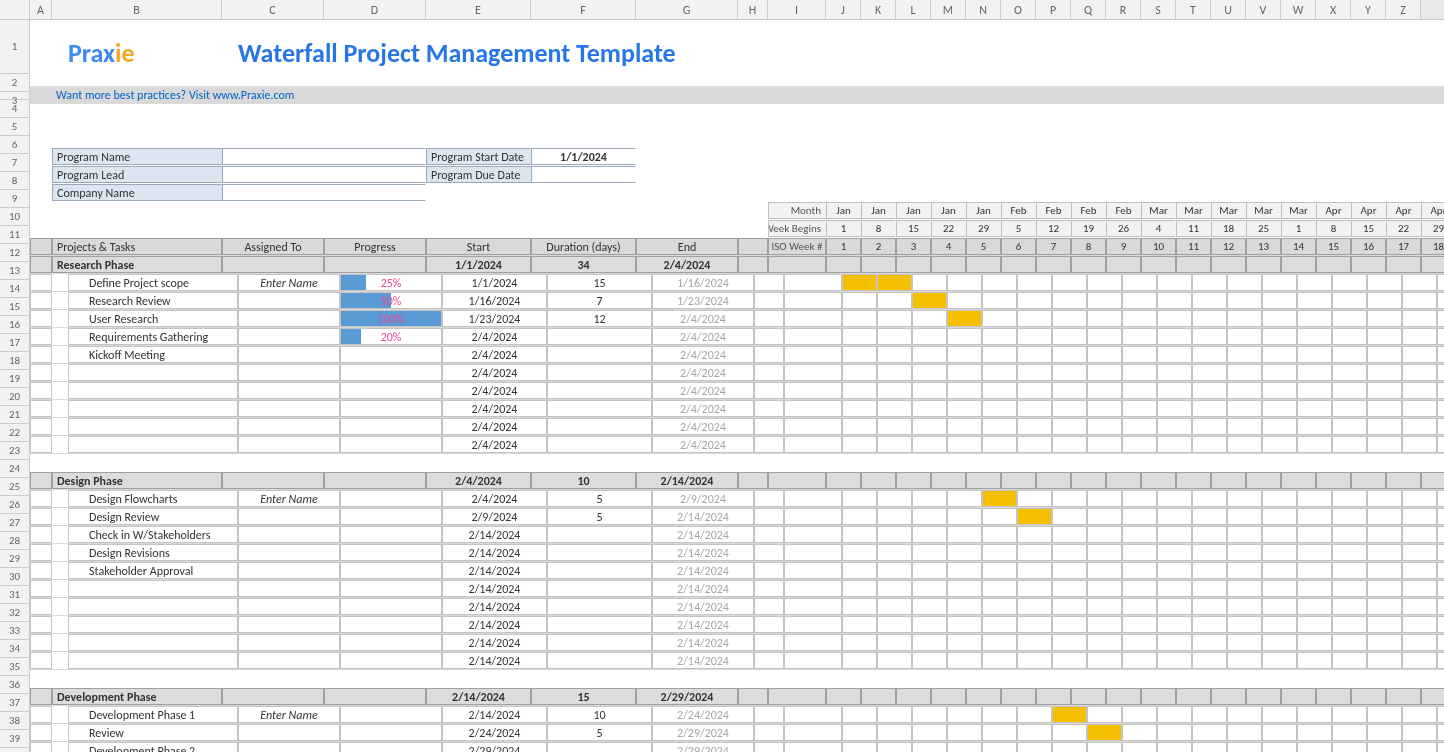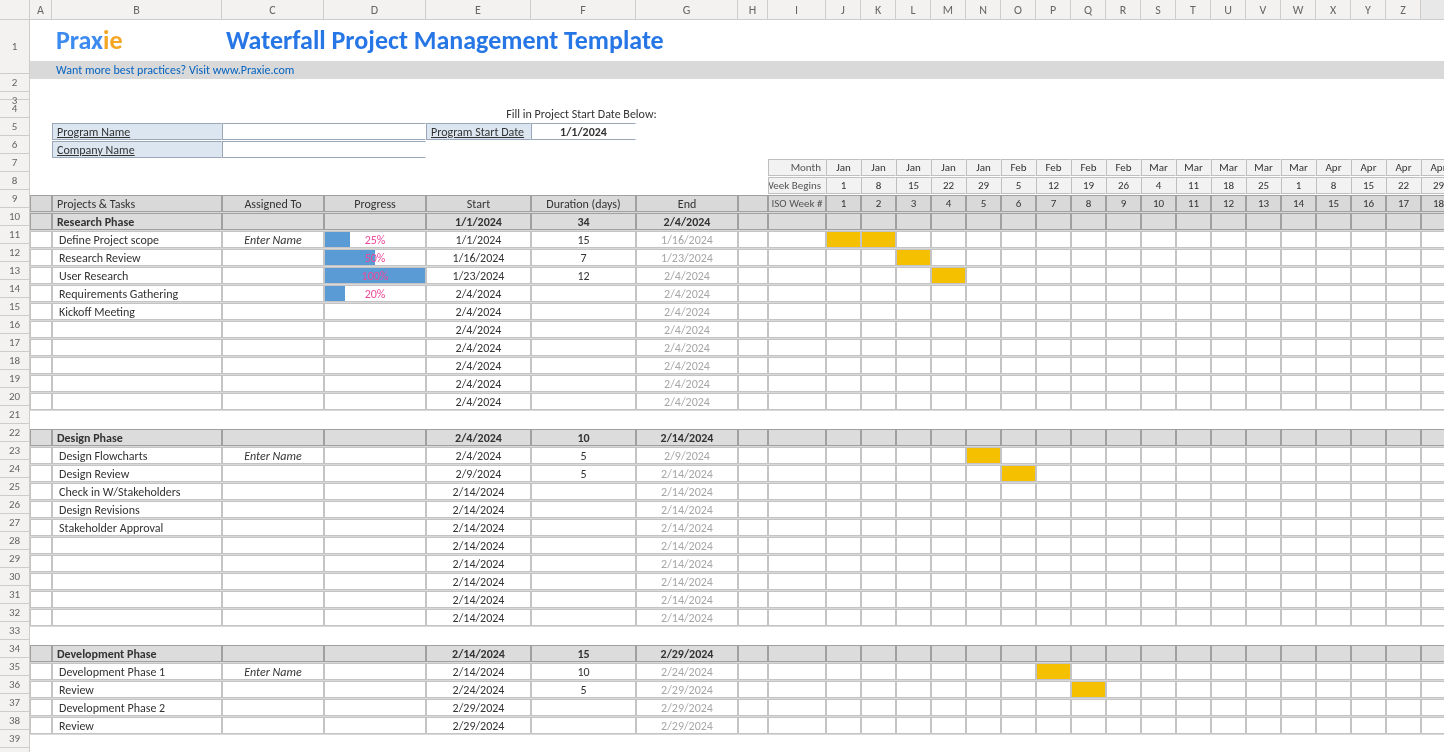--- a/index.html
+++ b/index.html
@@ -10,21 +10,21 @@
   .col-headers { display: flex; background: #e8e8e8; border-bottom: 1px solid #ccc; height: 20px; }
   .colh { flex: none; border-right: 1px solid #ccc; text-align: center; font-size: 12px; color: #666; line-height: 20px; background: #f3f2f1; }
   
   .row-headers { position: absolute; top: 20px; left: 0; width: 30px; }
   .rowh { height: 18px; border-bottom: 1px solid #ccc; border-right: 1px solid #ccc; text-align: center; font-size: 11px; color: #666; background: #f3f2f1; line-height: 18px; }
   .rowh.big { height: 54px; line-height: 54px; }
   .rowh.small { height: 8px; }
   
   .grid { position: absolute; top: 20px; left: 30px; right: 0; bottom: 0; }
   .row { display: flex; height: 18px; border-bottom: 1px solid #d9d9d9; }
-  .row.big { height: 41px; }
+  .row.big { height: 66px; padding-left: 12px; }
   .row.small { height: 8px; }
   .cell { flex: none; border-right: 1px solid #d9d9d9; padding: 0 4px; overflow: hidden; white-space: nowrap; display: flex; align-items: center; font-size: 12px; }
   .noborder .cell { border-right-color: transparent; }
   .noborder { border-bottom-color: transparent; }
 
   
   .w-A { width: 22px; }
   .w-B { width: 170px; }
   .w-C { width: 102px; }
   .w-D { width: 102px; }
@@ -37,32 +37,32 @@
 
   
   .title-row { height: 54px; align-items: center; }
   .logo { font-size: 26px; font-weight: bold; }
   .logo .p1 { color: #3d8bf0; }
   .logo .p2 { color: #f5a623; }
   .title-text { font-size: 26px; font-weight: bold; color: #2776e6; }
   .linkband { background: #d9d9d9; }
   .linkcell { color: #0563c1; }
 
-  .info-label { background: #dce6f1; border: 1px solid #9aa7b8; font-size: 12px; padding-left: 4px; text-decoration: underline; }
+  .info-label { background: #dce6f1; border: 1px solid #9aa7b8; font-size: 12px; padding-left: 4px; }
   .info-val   { background: #fff; border: 1px solid #9aa7b8; }
   .fill-note { text-align: center; justify-content: center; font-size: 12px; }
 
   .header-row .cell { background: #d9d9d9; border: 1px solid #a0a0a0; justify-content: center; text-align: center; }
   .header-row .cell.left { justify-content: flex-start; }
 
   .phase-row .cell { background: #dcdcdc; border: 1px solid #a0a0a0; font-weight: bold; }
   .phase-row .cell.center { justify-content: center; }
 
   .task-row .cell { border: 1px solid #c4c4c4; }
-  .task-row .name { padding-left: 6px; }
+  .task-row .name { padding-left: 20px; margin-left: 16px; }
   .center { justify-content: center; text-align: center; }
   .italic { font-style: italic; }
   .muted { color: #a6a6a6; }
 
   .progress-cell { position: relative; padding: 0; }
   .progress-fill { position: absolute; left: 0; top: 0; bottom: 0; background: #5b9bd5; }
   .progress-text { position: absolute; left: 0; right: 0; top: 0; bottom: 0; display: flex; align-items: center; justify-content: center; font-size: 12px; color: #ec4899; }
 
   
   .gantt-head { background: #f2f2f2; border: 1px solid #bfbfbf; justify-content: center; text-align: center; font-size: 11px; }
@@ -168,28 +168,34 @@
           <span class="linkcell">Want more best practices? Visit www.Praxie.com</span>
         </div>
       </div>
       <div class="row small noborder"></div>
       <div class="row noborder"></div>
       <div class="row noborder">
         <div class="cell w-A"></div>
         <div class="cell w-B borderless"></div>
         <div class="cell w-C borderless"></div>
         <div class="cell w-D borderless"></div>
-        <div class="cell fill-note borderless" style="width: 312px;">Fill in Project Start Date Below:</div>
       </div>
       <div class="row noborder">
         <div class="cell w-A"></div>
         <div class="cell w-B info-label">Program Name</div>
         <div class="cell info-val" style="width: 204px;"></div>
         <div class="cell w-E info-label">Program Start Date</div>
         <div class="cell w-F info-val center" style="font-weight: bold;">1/1/2024</div>
+      </div>
+      <div class="row noborder">
+        <div class="cell w-A"></div>
+        <div class="cell w-B info-label">Program Lead</div>
+        <div class="cell info-val" style="width: 204px;"></div>
+        <div class="cell w-E info-label">Program Due Date</div>
+        <div class="cell w-F info-val center"></div>
       </div>
       <div class="row noborder">
         <div class="cell w-A"></div>
         <div class="cell w-B info-label">Company Name</div>
         <div class="cell info-val" style="width: 204px;"></div>
       </div>
       <div class="row noborder">
         <div class="cell w-A borderless"></div>
         <div class="cell w-B borderless"></div>
         <div class="cell w-C borderless"></div>

